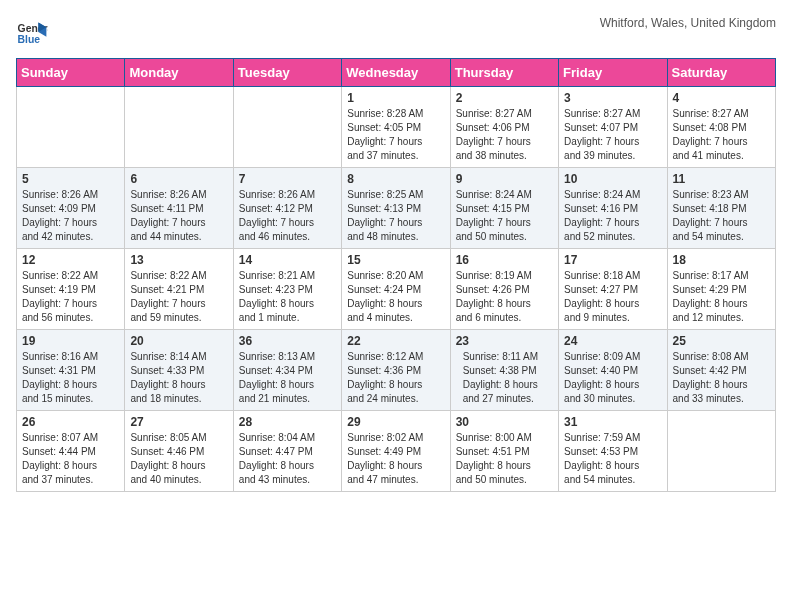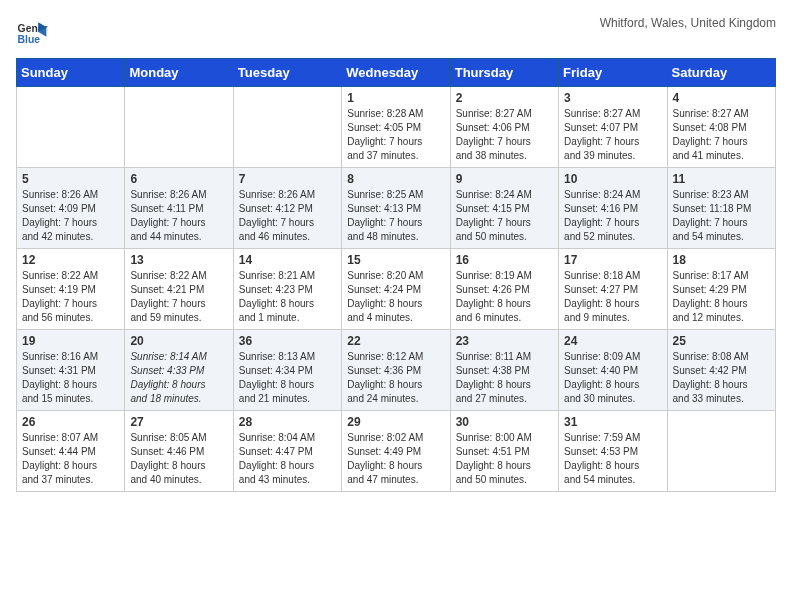--- a/index.html
+++ b/index.html
@@ -36,21 +36,21 @@
     .subtitle {
       font-size: 12px;
       color: #555;
     }
     .calendar-table {
       width: 100%;
       border-collapse: collapse;
       border: 1px solid #bbb;
     }
     .calendar-table thead tr th {
-      background: #1d4ed8;
+      background: #ec4899;
       color: #fff;
       font-size: 13px;
       font-weight: bold;
       padding: 6px 4px;
       text-align: left;
       border: 1px solid #1a5a9a;
     }
     .calendar-table tbody tr td {
       vertical-align: top;
       width: calc(100% / 7);
@@ -182,21 +182,21 @@
         <td>
           <div class="day-number">10</div>
           <div class="day-detail" style="white-space: pre-line;">Sunrise: 8:24 AM
 Sunset: 4:16 PM
 Daylight: 7 hours
 and 52 minutes.</div>
         </td>
         <td>
           <div class="day-number">11</div>
           <div class="day-detail" style="white-space: pre-line;">Sunrise: 8:23 AM
-Sunset: 11:18 PM
+Sunset: 4:18 PM
 Daylight: 7 hours
 and 54 minutes.</div>
         </td>
       </tr>
       <tr>
         <td>
           <div class="day-number">12</div>
           <div class="day-detail" style="white-space: pre-line;">Sunrise: 8:22 AM
 Sunset: 4:19 PM
 Daylight: 7 hours
@@ -248,42 +248,42 @@
       <tr>
         <td>
           <div class="day-number">19</div>
           <div class="day-detail" style="white-space: pre-line;">Sunrise: 8:16 AM
 Sunset: 4:31 PM
 Daylight: 8 hours
 and 15 minutes.</div>
         </td>
         <td>
           <div class="day-number">20</div>
-          <div class="day-detail" style="white-space: pre-line; font-style: italic;">Sunrise: 8:14 AM
+          <div class="day-detail" style="white-space: pre-line;">Sunrise: 8:14 AM
 Sunset: 4:33 PM
 Daylight: 8 hours
 and 18 minutes.</div>
         </td>
         <td>
           <div class="day-number">36</div>
           <div class="day-detail" style="white-space: pre-line;">Sunrise: 8:13 AM
 Sunset: 4:34 PM
 Daylight: 8 hours
 and 21 minutes.</div>
         </td>
         <td>
           <div class="day-number">22</div>
           <div class="day-detail" style="white-space: pre-line;">Sunrise: 8:12 AM
 Sunset: 4:36 PM
 Daylight: 8 hours
 and 24 minutes.</div>
         </td>
         <td>
           <div class="day-number">23</div>
-          <div class="day-detail" style="white-space: pre-line;">Sunrise: 8:11 AM
+          <div class="day-detail" style="white-space: pre-line; margin-left: 7px;">Sunrise: 8:11 AM
 Sunset: 4:38 PM
 Daylight: 8 hours
 and 27 minutes.</div>
         </td>
         <td>
           <div class="day-number">24</div>
           <div class="day-detail" style="white-space: pre-line;">Sunrise: 8:09 AM
 Sunset: 4:40 PM
 Daylight: 8 hours
 and 30 minutes.</div>

